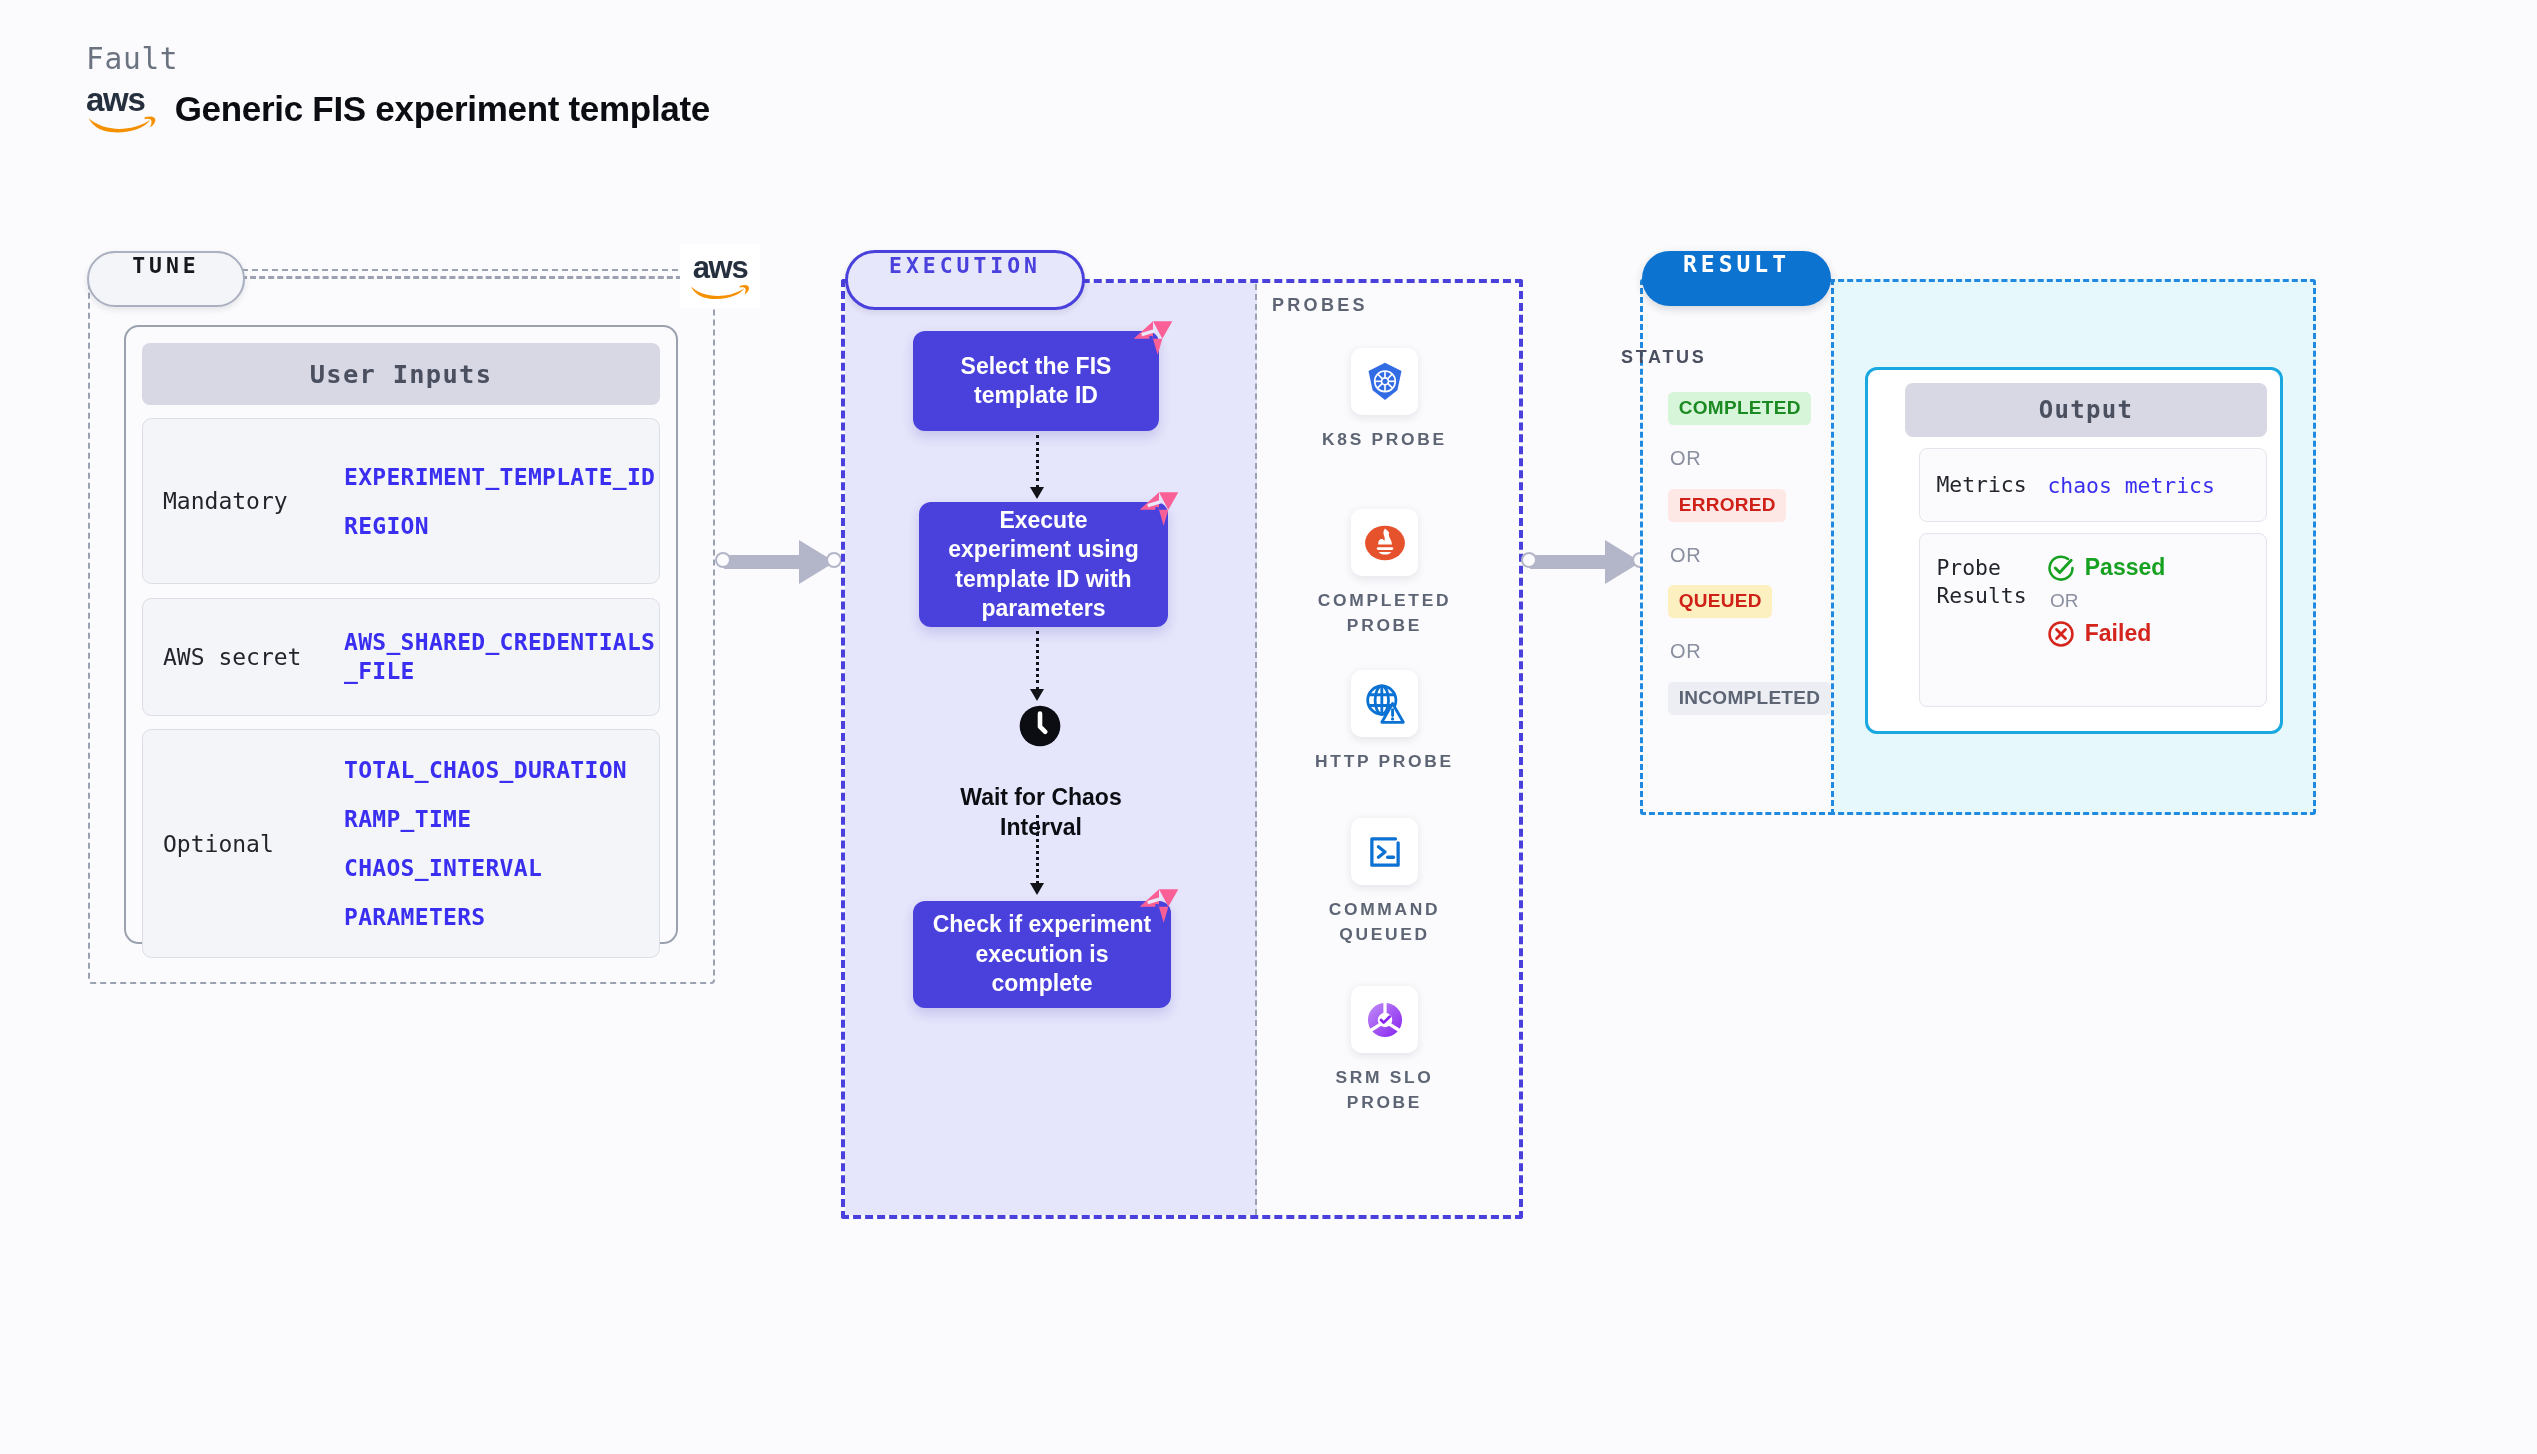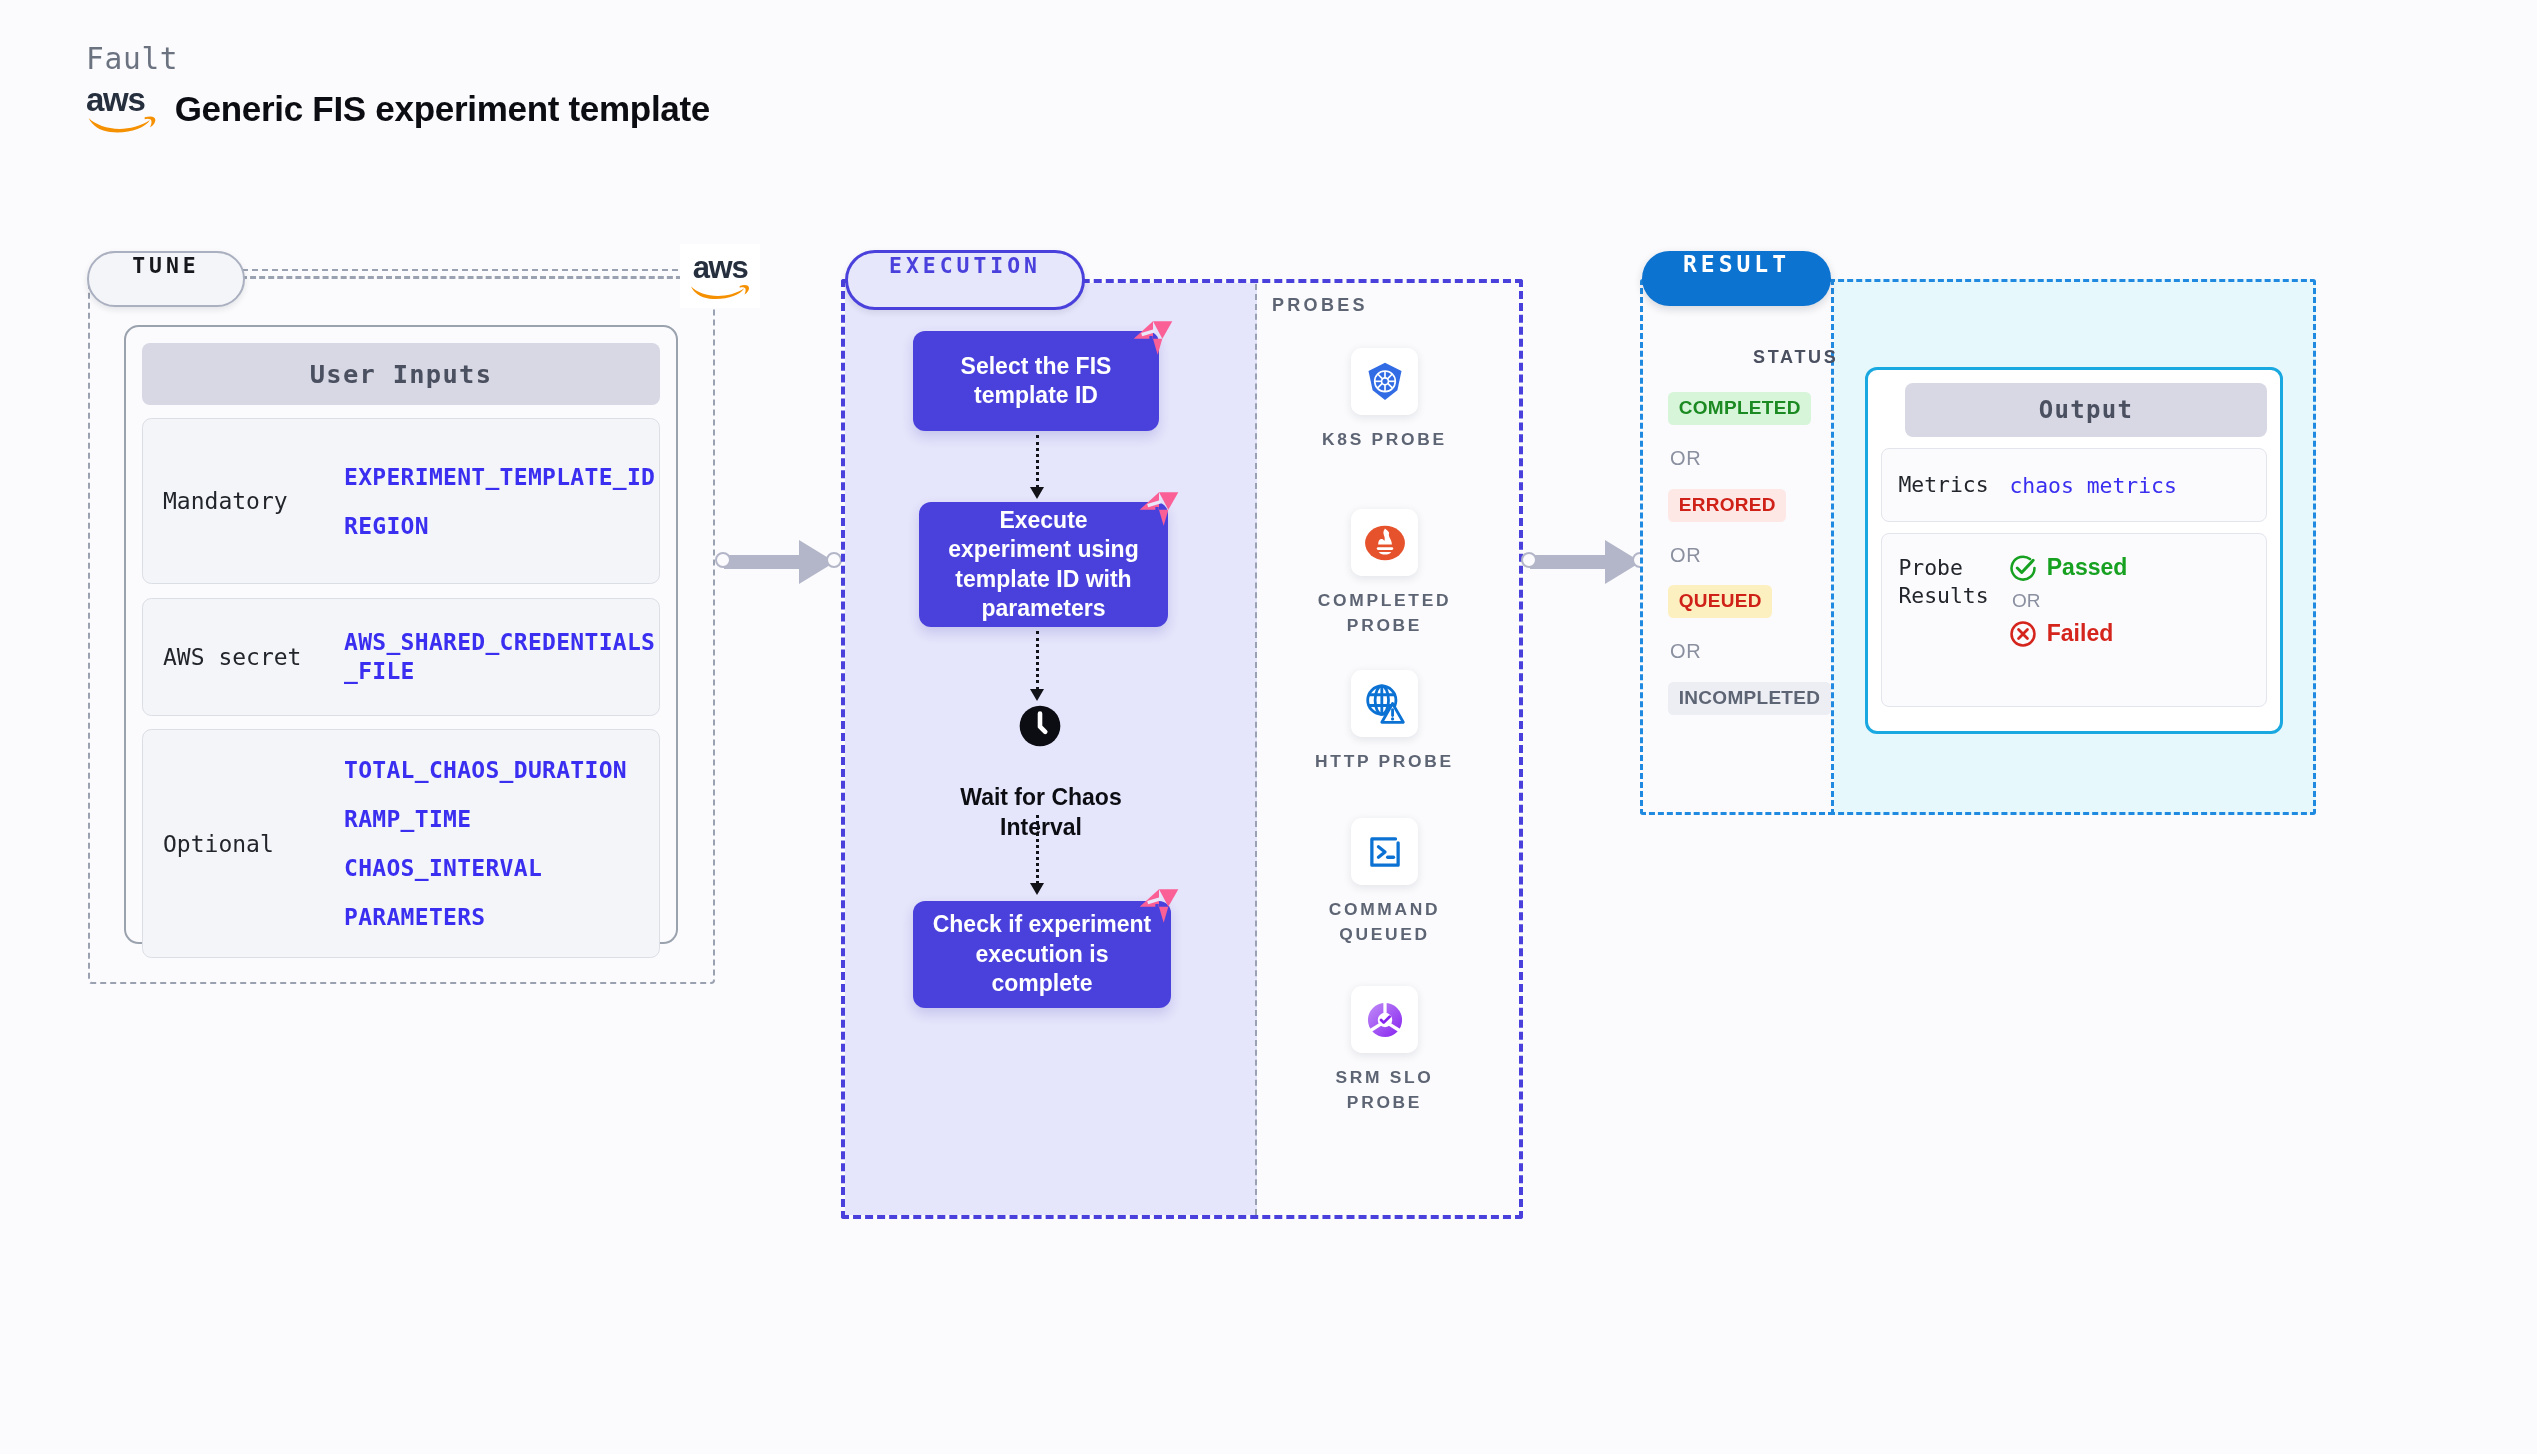--- a/index.html
+++ b/index.html
@@ -168,21 +168,21 @@
   #probe-2{left:1304px;top:670px;}
   #probe-3{left:1304px;top:818px;}
   #probe-4{left:1304px;top:986px;}
 
   
   #result-status-region{
     position:absolute;left:1640px;top:279px;width:194px;height:536px;
     border:3.3px dashed #1f8ae0;border-radius:2.7px;box-sizing:border-box;background:#fbfbfd;
   }
   #status-label{
-    position:absolute;left:1753px;top:347px;
+    position:absolute;left:1621px;top:347px;
     font-size:18px;font-weight:700;letter-spacing:2.7px;color:#4b5060;
   }
   .badge{
     position:absolute;border-radius:5.4px;padding:5.4px 10.7px;
     font-size:19px;font-weight:700;letter-spacing:0.3px;
   }
   .or-text{
     position:absolute;font-size:20px;color:#8b90a0;letter-spacing:0.7px;
   }
   #badge-completed{left:1668px;top:392px;background:#d7f5d9;color:#1c8a22;}
@@ -198,21 +198,21 @@
     border:3.3px dashed #1f8ae0;border-radius:2.7px;box-sizing:border-box;
     background:#e7f8fd;
   }
   #output-card{
     position:absolute;left:1865px;top:367px;width:418px;height:367px;
     background:#ffffff;border:3.3px solid #1aa8e0;border-radius:12px;
     box-sizing:border-box;padding:13.4px;
   }
   .out-row{
     margin-top:10.7px;border:1.3px solid #e3e5ec;border-radius:8px;
-    background:#fbfbfd;display:flex;align-items:center;box-sizing:border-box;
+    background:#fbfbfd;display:flex;align-items:center;box-sizing:border-box;margin-left:38px;
   }
   .out-label{
     width:127px;flex:0 0 127px;padding-left:16px;box-sizing:border-box;
     font-family:"DejaVu Sans Mono", monospace;font-size:21.4px;color:#22252b;line-height:1.32;
   }
   .out-val-mono{
     font-family:"DejaVu Sans Mono", monospace;font-size:21.4px;color:#3a2ff0;
   }
   .res-line{display:flex;align-items:center;gap:9.4px;font-size:23px;font-weight:700;}
   .res-pass{color:#17a121;}

